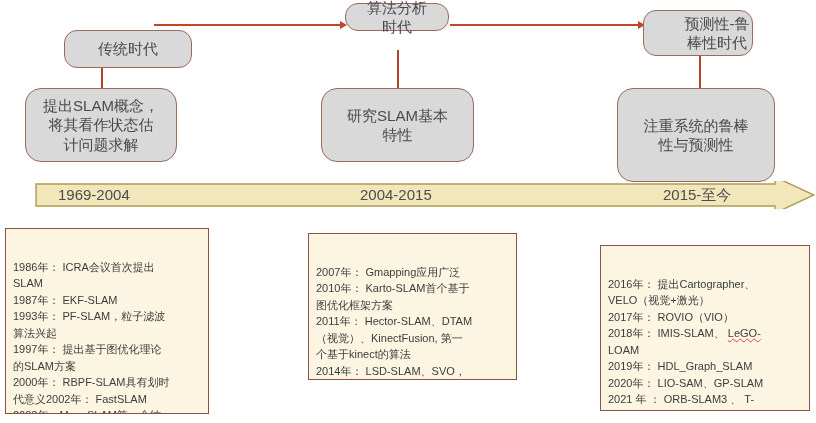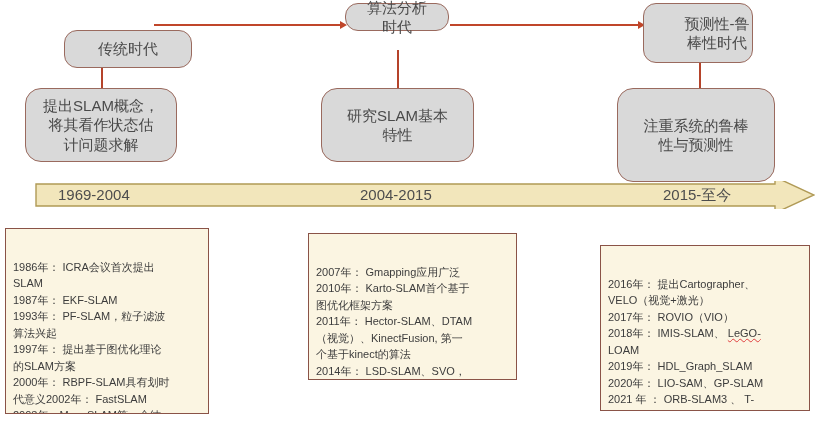--- a/index.html
+++ b/index.html
@@ -111,21 +111,21 @@
 
 <div class="node era-pill" style="left:64px; top:6px; width:128px; height:38px;margin-top:24px;">
   <span>传统时代</span>
 </div>
 
 <div class="node era-pill" style="left:345px; top:3px; width:104px; height:28px;">
   <span>算法分析
 时代</span>
 </div>
 
-<div class="node era-pill" style="left:643px; top:3px; width:110px; height:60px;padding-left:38px;">
+<div class="node era-pill" style="left:643px; top:10px; width:110px; height:46px;padding-left:38px;">
   <span>预测性-鲁
 棒性时代</span>
 </div>
 
 <div class="node era-desc" style="left:25px; top:88px; width:152px; height:74px;">
   <span>提出SLAM概念，
 将其看作状态估
 计问题求解</span>
 </div>
 

